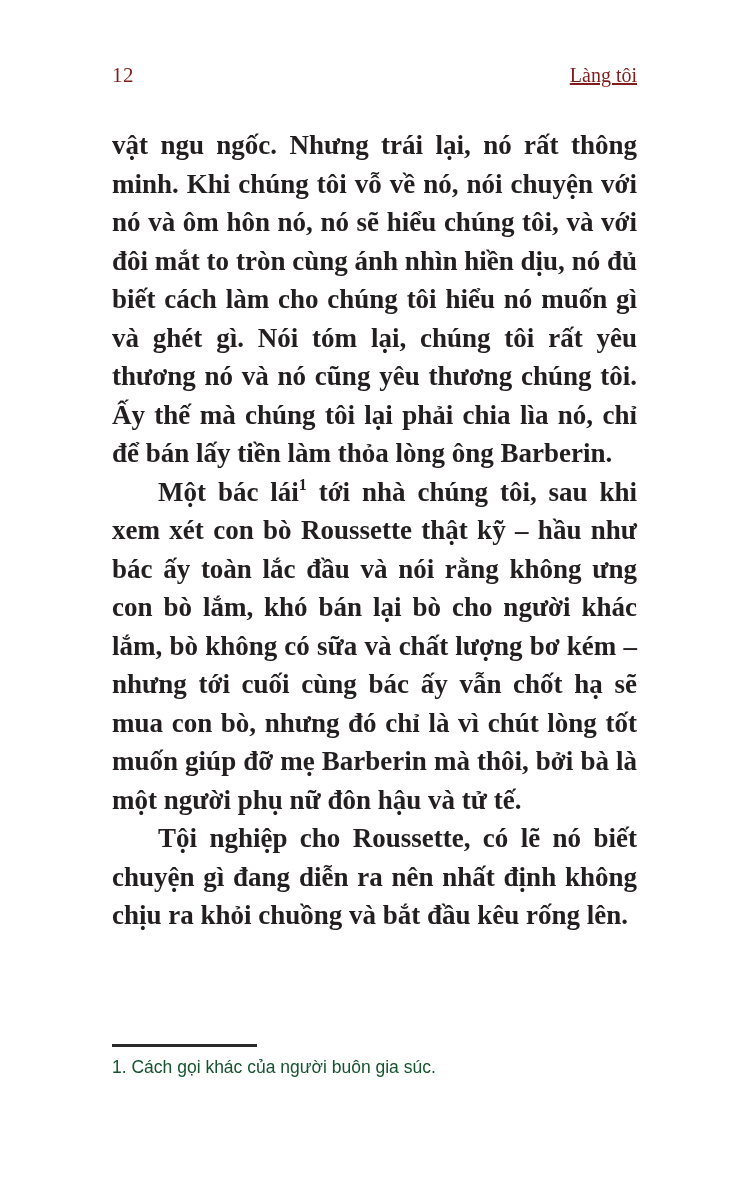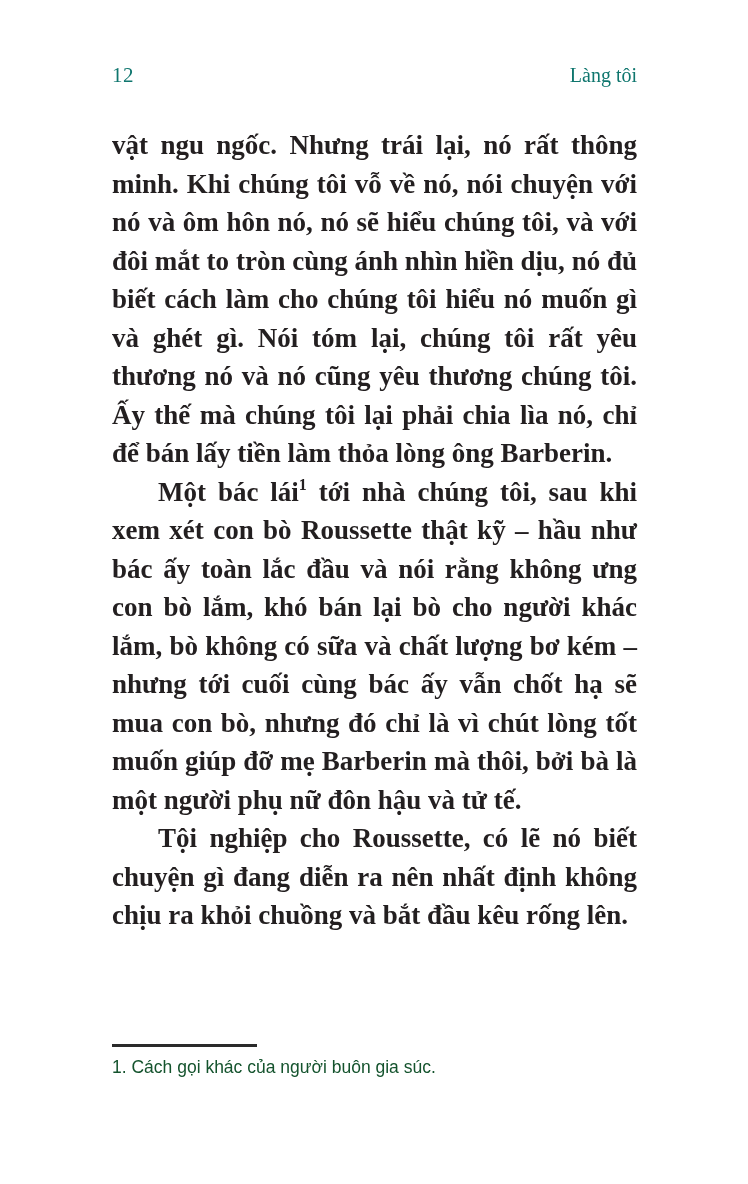--- a/index.html
+++ b/index.html
@@ -19,27 +19,28 @@
   .running-header {
     position: absolute;
     top: 62px;
     left: 112px;
     right: 111px;
     display: flex;
     justify-content: space-between;
     align-items: baseline;
     font-size: 21px;
     line-height: 26px;
-    color: #0f766e;
+    color: #7f1d1d;
   }
   .running-header .page-number {
     letter-spacing: 0.5px;
   }
   .running-header .running-title {
     font-size: 20px;
+    text-decoration: underline;
   }
   .body-text {
     position: absolute;
     top: 126px;
     left: 112px;
     width: 525px;
     font-weight: bold;
   }
   .body-text p {
     margin: 0;

